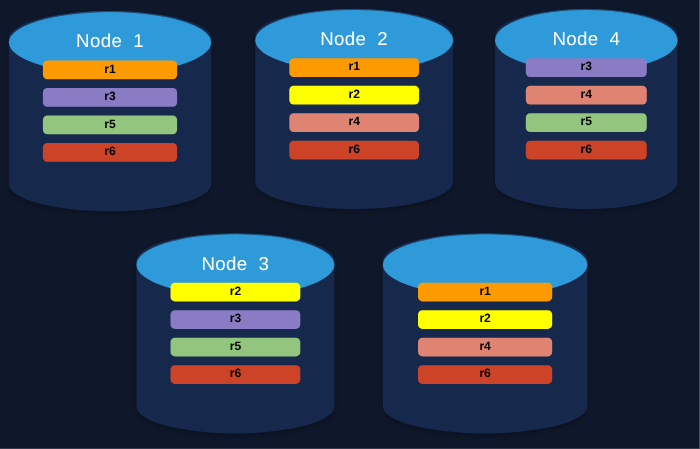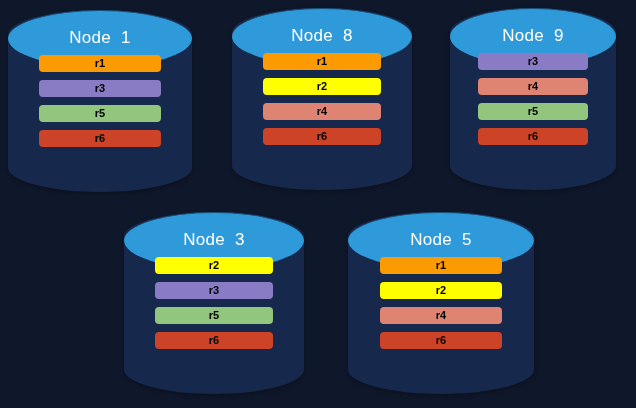--- a/index.html
+++ b/index.html
@@ -103,32 +103,32 @@
       <div class="replica-list">
         <div class="replica" style="background: rgb(251, 154, 1); color: rgb(0, 0, 0);">r1</div>
         <div class="replica" style="background: rgb(138, 124, 196); color: rgb(0, 0, 0);">r3</div>
         <div class="replica" style="background: rgb(146, 197, 125); color: rgb(0, 0, 0);">r5</div>
         <div class="replica" style="background: rgb(205, 67, 39); color: rgb(0, 0, 0);">r6</div>
       </div>
     </div>
     <div class="node" style="left: 232px; top: 8px; width: 180px; height: 182px;">
       <div class="cyl-body" style="background: rgb(23, 40, 77);"></div>
       <div class="cyl-top" style="background: rgb(47, 154, 217);"></div>
-      <div class="cyl-label" style="color: rgb(255, 255, 255);">Node  8</div>
+      <div class="cyl-label" style="color: rgb(255, 255, 255);">Node  2</div>
       <div class="replica-list">
         <div class="replica" style="background: rgb(251, 154, 1); color: rgb(0, 0, 0);">r1</div>
         <div class="replica" style="background: rgb(255, 255, 0); color: rgb(0, 0, 0);">r2</div>
         <div class="replica" style="background: rgb(223, 132, 114); color: rgb(0, 0, 0);">r4</div>
         <div class="replica" style="background: rgb(205, 67, 39); color: rgb(0, 0, 0);">r6</div>
       </div>
     </div>
     <div class="node" style="left: 450px; top: 8px; width: 166px; height: 182px;">
       <div class="cyl-body" style="background: rgb(23, 40, 77);"></div>
       <div class="cyl-top" style="background: rgb(47, 154, 217);"></div>
-      <div class="cyl-label" style="color: rgb(255, 255, 255);">Node  9</div>
+      <div class="cyl-label" style="color: rgb(255, 255, 255);">Node  4</div>
       <div class="replica-list">
         <div class="replica" style="background: rgb(138, 124, 196); color: rgb(0, 0, 0);">r3</div>
         <div class="replica" style="background: rgb(223, 132, 114); color: rgb(0, 0, 0);">r4</div>
         <div class="replica" style="background: rgb(146, 197, 125); color: rgb(0, 0, 0);">r5</div>
         <div class="replica" style="background: rgb(205, 67, 39); color: rgb(0, 0, 0);">r6</div>
       </div>
     </div>
     <div class="node" style="left: 124px; top: 212px; width: 180px; height: 182px;">
       <div class="cyl-body" style="background: rgb(23, 40, 77);"></div>
       <div class="cyl-top" style="background: rgb(47, 154, 217);"></div>
@@ -136,21 +136,20 @@
       <div class="replica-list">
         <div class="replica" style="background: rgb(255, 255, 0); color: rgb(0, 0, 0);">r2</div>
         <div class="replica" style="background: rgb(138, 124, 196); color: rgb(0, 0, 0);">r3</div>
         <div class="replica" style="background: rgb(146, 197, 125); color: rgb(0, 0, 0);">r5</div>
         <div class="replica" style="background: rgb(205, 67, 39); color: rgb(0, 0, 0);">r6</div>
       </div>
     </div>
     <div class="node" style="left: 348px; top: 212px; width: 186px; height: 182px;">
       <div class="cyl-body" style="background: rgb(23, 40, 77);"></div>
       <div class="cyl-top" style="background: rgb(47, 154, 217);"></div>
-      <div class="cyl-label" style="color: rgb(255, 255, 255);">Node  5</div>
       <div class="replica-list">
         <div class="replica" style="background: rgb(251, 154, 1); color: rgb(0, 0, 0);">r1</div>
         <div class="replica" style="background: rgb(255, 255, 0); color: rgb(0, 0, 0);">r2</div>
         <div class="replica" style="background: rgb(223, 132, 114); color: rgb(0, 0, 0);">r4</div>
         <div class="replica" style="background: rgb(205, 67, 39); color: rgb(0, 0, 0);">r6</div>
       </div>
     </div>
   </div>
 
 </body></html>

